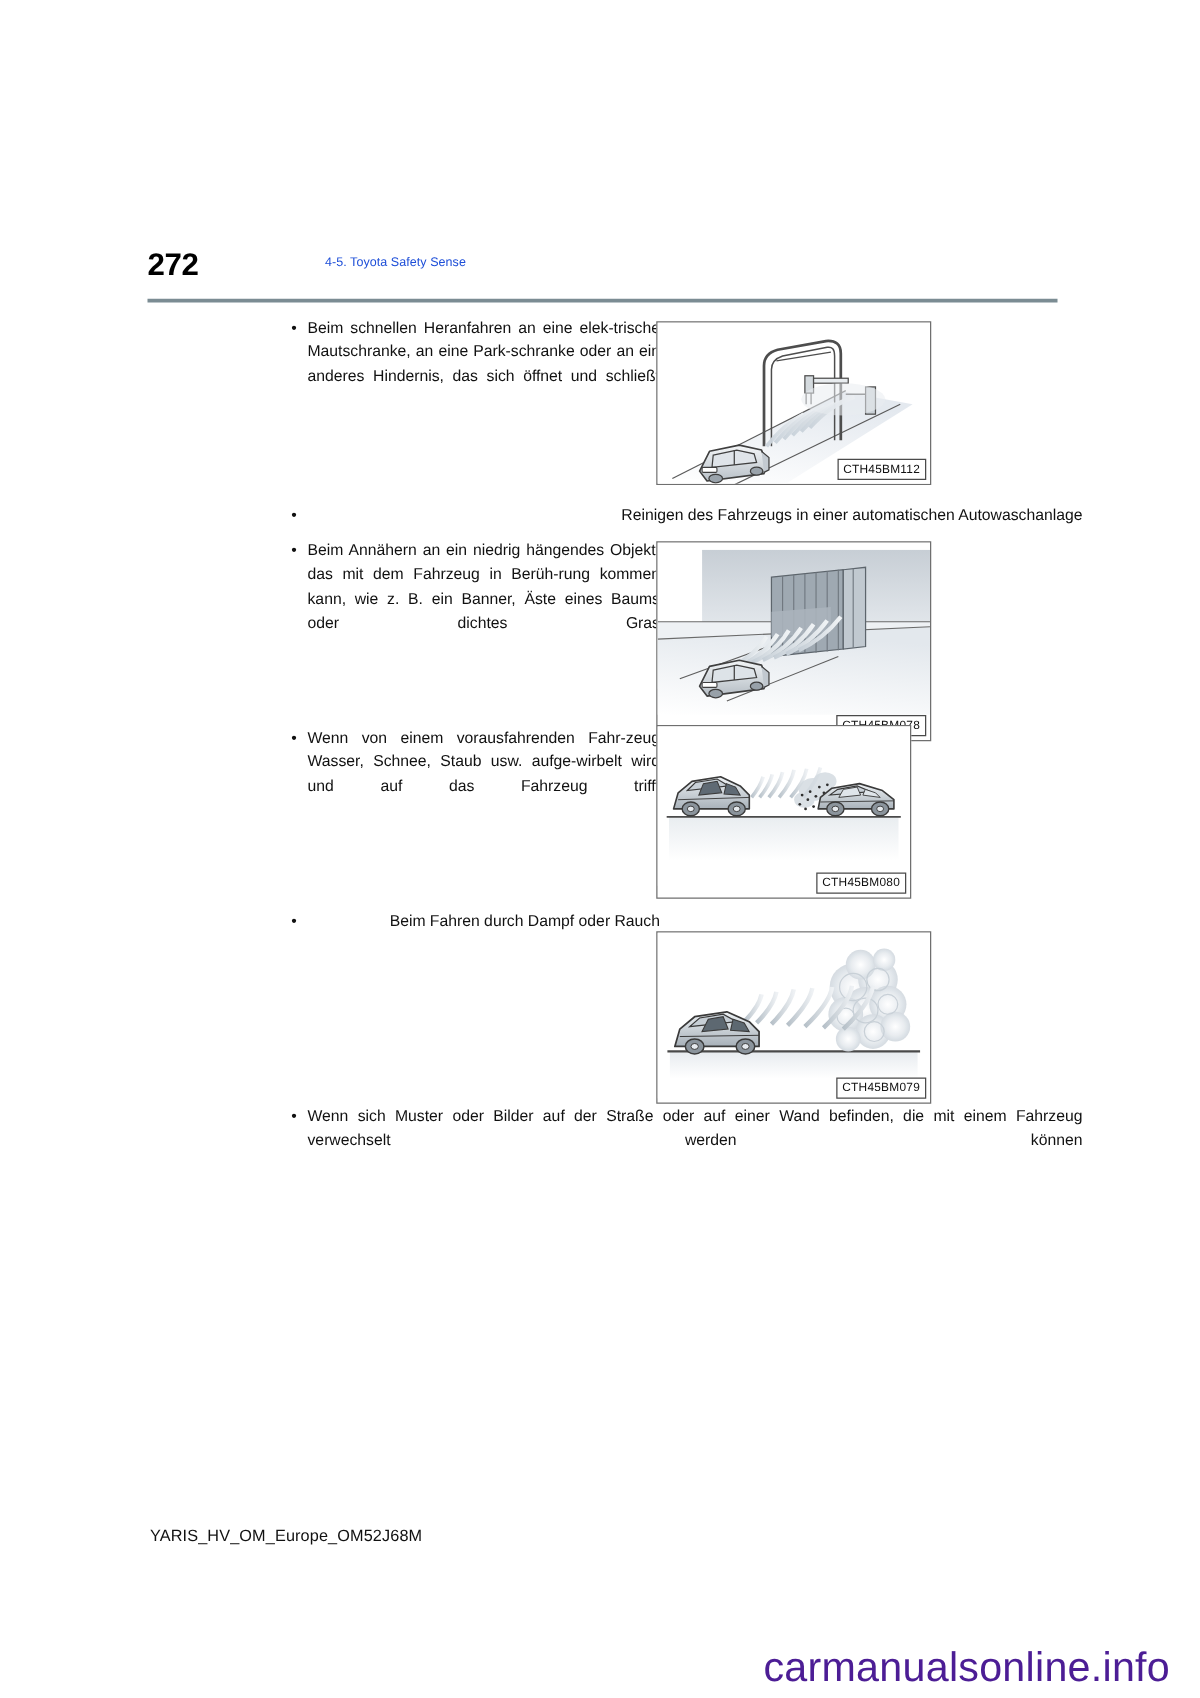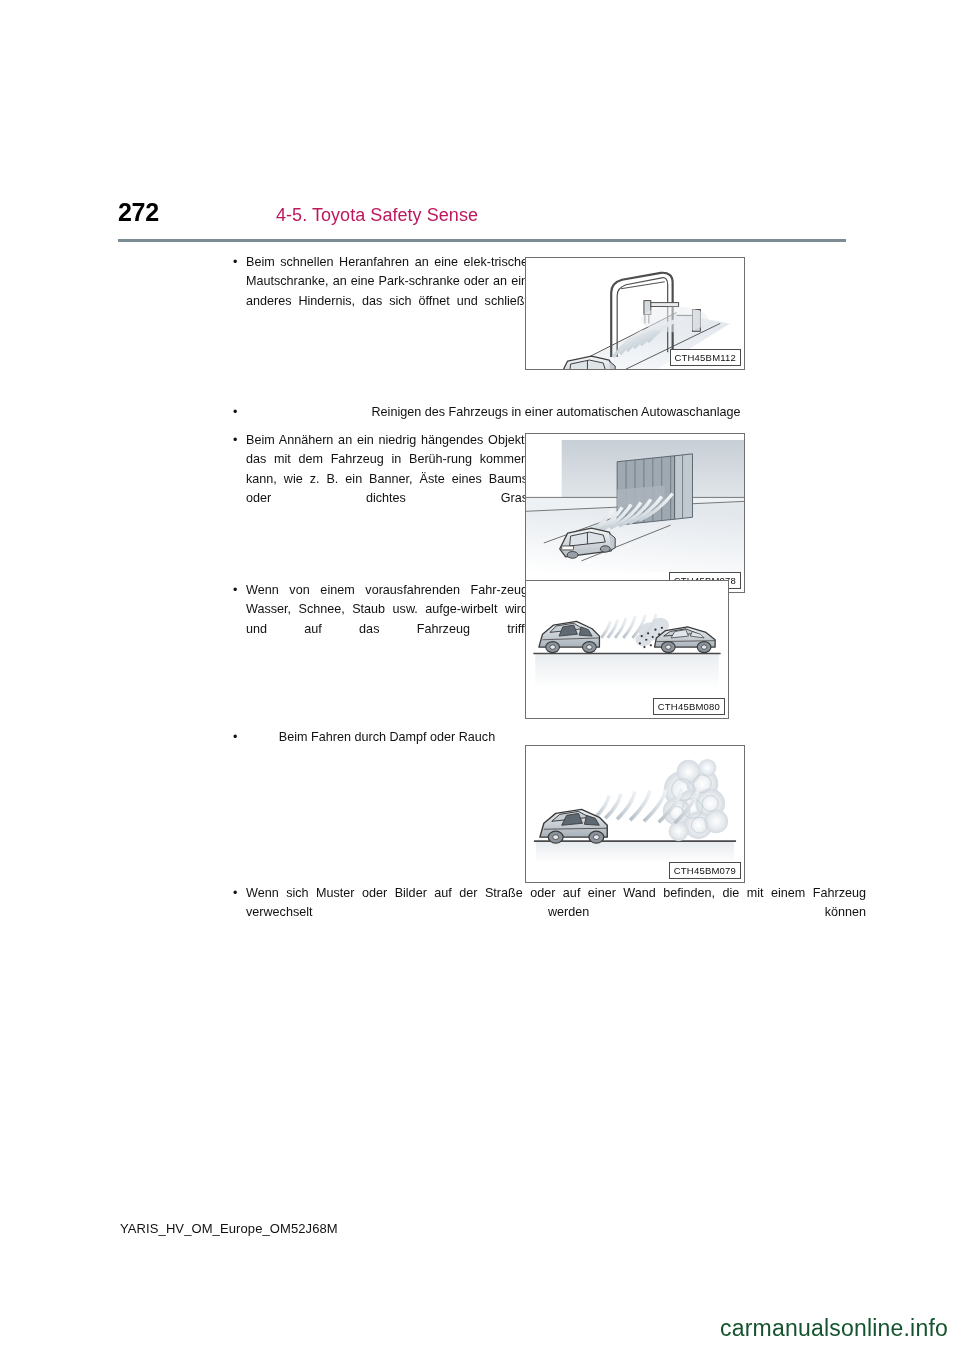--- a/index.html
+++ b/index.html
@@ -28,24 +28,24 @@
     position: absolute;
     left: 0;
     top: 0;
     font-size: 25px;
     font-weight: bold;
     letter-spacing: -0.3px;
     color: #000000;
   }
   #section-title {
     position: absolute;
-    left: 158px;
+    left: 142px;
     top: 7px;
-    font-size: 18px;
-    color: #be185d;
+    font-size: 10px;
+    color: #1d4ed8;
     letter-spacing: 0.05px;
   }
   #header-rule {
     position: absolute;
     left: 118px;
     top: 239px;
     width: 728px;
     height: 3px;
     background: #7b8c93;
   }
@@ -77,21 +77,21 @@
     text-align: left;
     color: #111111;
   }
   .bullet-text {
     flex: 1 1 auto;
     text-align: justify;
     text-justify: inter-word;
     hyphens: manual;
   }
   .bullet-text.nojustify {
-    text-align: center;
+    text-align: right;
   }
   
   .bullet-text::after {
     content: "";
     display: inline-block;
     width: 100%;
   }
 
   .narrow { width: 282px; }
   .wide   { width: 620px; }
@@ -129,24 +129,24 @@
     position: absolute;
     left: 120px;
     top: 1221px;
     font-size: 13px;
     color: #111111;
     letter-spacing: 0.1px;
     text-align: center;
   }
   #watermark {
     position: absolute;
-    right: 12px;
+    right: 24px;
     top: 1315px;
-    font-size: 23px;
-    color: #14532d;
+    font-size: 33px;
+    color: #4c1d95;
     letter-spacing: 0.2px;
   }
 </style>
 </head>
 <body>
 
 <div id="page-header">
   <div id="page-number">272</div>
   <div id="section-title">4-5. Toyota Safety Sense</div>
 </div>
@@ -154,21 +154,21 @@
 
 <div id="content">
 
   <div class="bullet-block" style="left:233px; top:253px;">
     <div class="bullet-row">
       <span class="bullet-dot">•</span>
       <span class="bullet-text narrow">Beim schnellen Heranfahren an eine elek-trische Mautschranke, an eine Park-schranke oder an ein anderes Hindernis, das sich öffnet und schließt</span>
     </div>
   </div>
 
-  <div class="figure" style="left:525px; top:257px; width:220px; height:113px;">
+  <div class="figure" style="left:525px; top:257px; width:220px; height:131px;">
     <svg class="art" viewBox="0 0 220 139" preserveAspectRatio="none">
       <defs>
         <linearGradient id="roadg1" x1="0" y1="1" x2="0.4" y2="0">
           <stop offset="0" stop-color="#ffffff"></stop>
           <stop offset="1" stop-color="#e4e9ef"></stop>
         </linearGradient>
         <linearGradient id="waveg1" x1="0" y1="0" x2="1" y2="0">
           <stop offset="0" stop-color="#c9d2da"></stop>
           <stop offset="1" stop-color="#eef1f4"></stop>
         </linearGradient>

